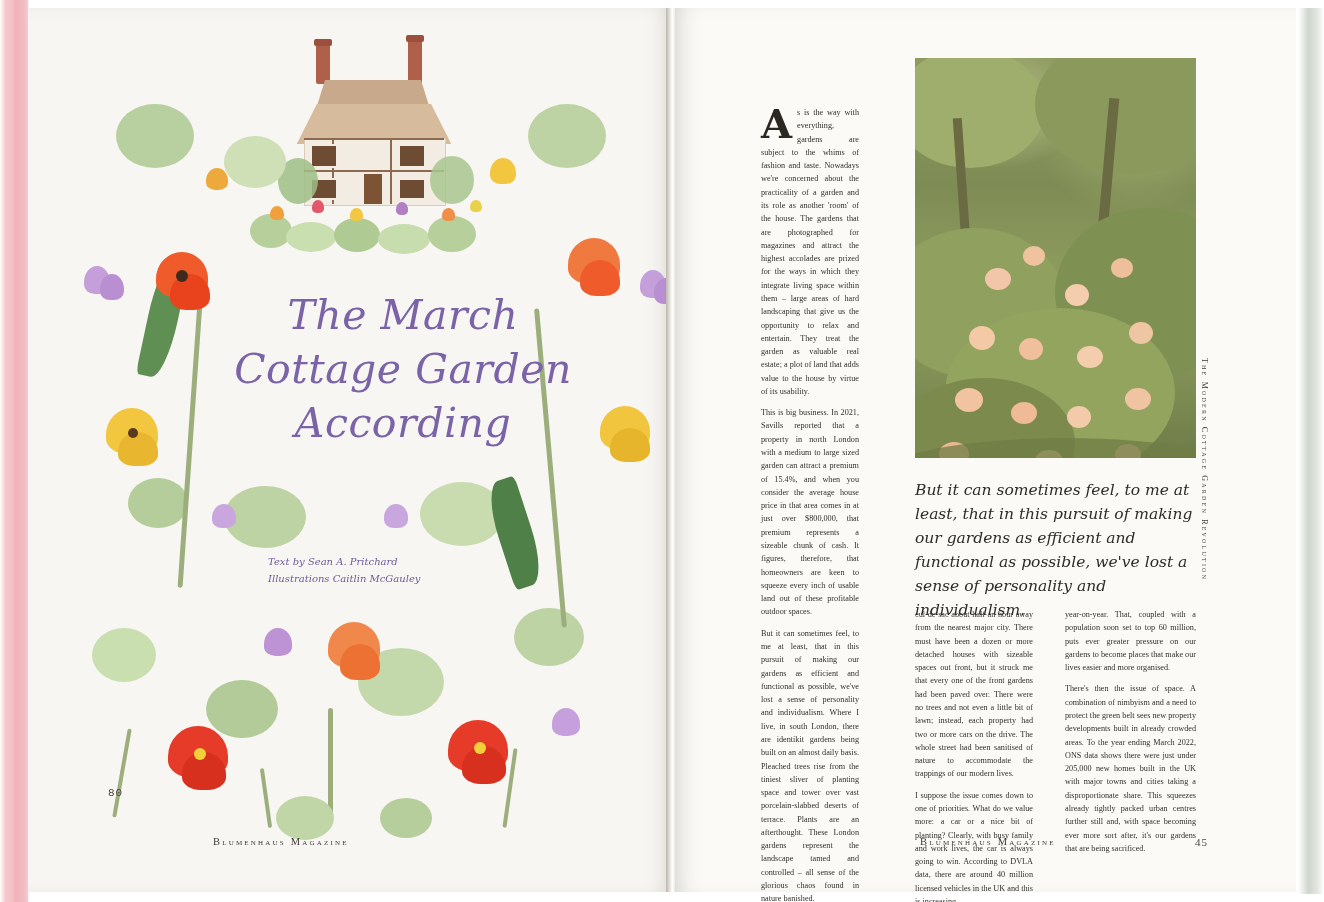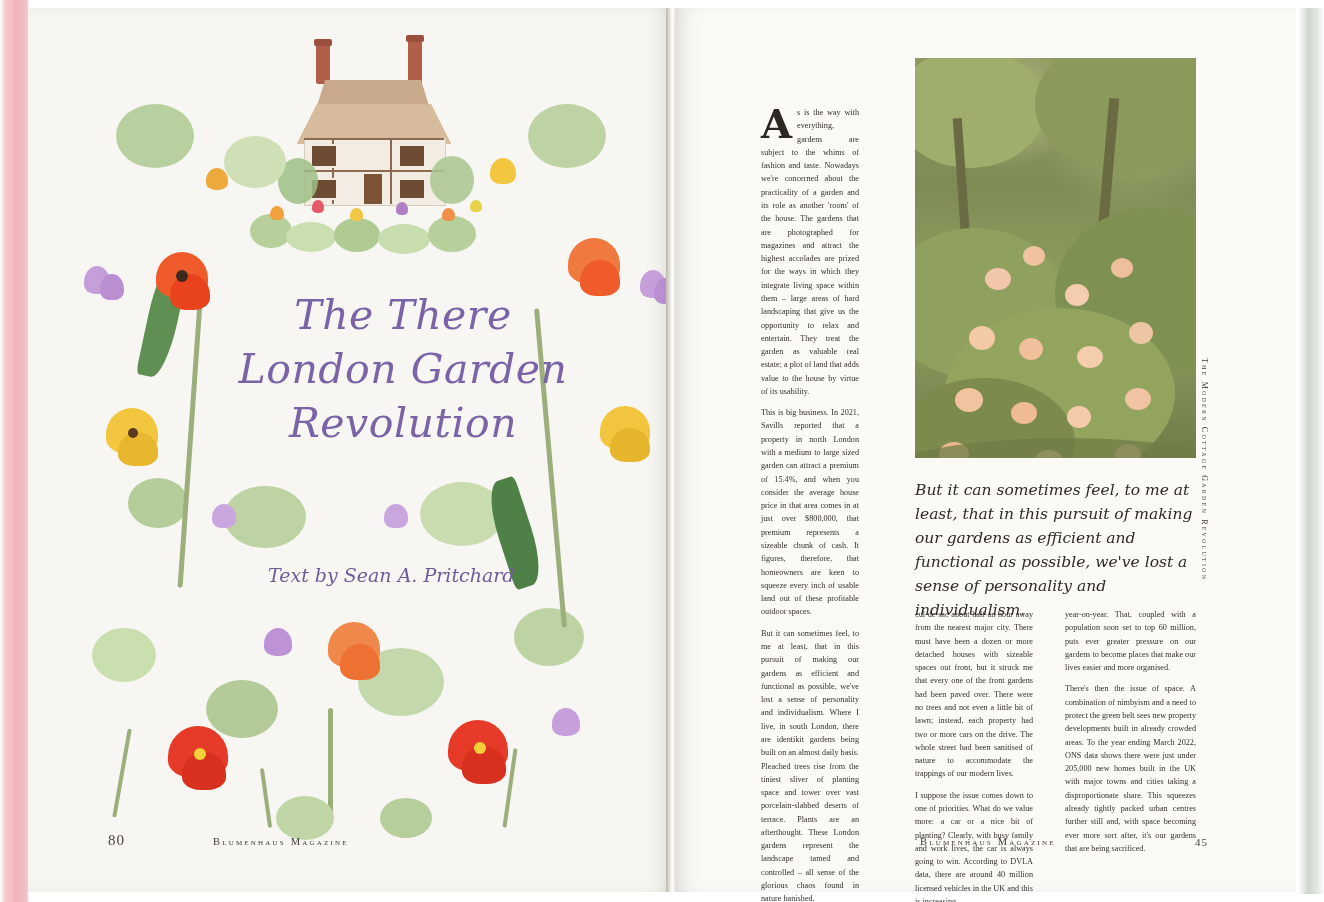--- a/index.html
+++ b/index.html
@@ -30,22 +30,22 @@
   .win{position:absolute;width:24px;height:20px;background:#6d4c33;border:2px solid #f2ece2;}
   .door{position:absolute;width:18px;height:30px;background:#7d5336;}
   .leaf{position:absolute;border-radius:50%;}
   .flower{position:absolute;}
   .pet{position:absolute;border-radius:60% 60% 50% 50%/70% 70% 40% 40%;}
   .stem{position:absolute;background:#9cae7c;border-radius:4px;}
   .bed{position:absolute;left:218px;top:188px;width:258px;height:62px;}
 
   .title-block{position:absolute;left:175px;top:280px;width:400px;text-align:center;color:#7b63a8;}
   .title-line{font-family:"DejaVu Serif",serif;font-style:italic;font-size:41px;line-height:1.32;letter-spacing:.5px;}
-  .credits{position:absolute;left:240px;top:545px;width:300px;color:#6f5a9a;font-family:"DejaVu Serif",serif;font-style:italic;font-size:19px;line-height:1.7;margin-top:6px;}
-  .folio-l{position:absolute;left:80px;top:824px;font-size:15px;letter-spacing:1px;color:#4a463f;}
+  .credits{position:absolute;left:240px;top:545px;width:300px;color:#6f5a9a;font-family:"DejaVu Serif",serif;font-style:italic;font-size:10px;line-height:1.7;}
+  .folio-l{position:absolute;left:80px;top:779px;font-size:11px;letter-spacing:1px;color:#4a463f;font-family:Liberation Mono, monospace;}
   .mag-l{position:absolute;left:185px;top:828px;font-size:10.5px;letter-spacing:2.2px;color:#3f3b35;font-variant:small-caps;}
 
   
   .photo{position:absolute;left:240px;top:50px;width:281px;height:400px;overflow:hidden;background:#7d8a55;}
   .photo .sky{position:absolute;inset:0;background:
      radial-gradient(120px 90px at 30% 12%,#b9c48e 0%,rgba(185,196,142,0) 70%),
      radial-gradient(140px 110px at 78% 20%,#9aa96c 0%,rgba(154,169,108,0) 70%),
      linear-gradient(180deg,#8e9a60 0%,#7e8b54 32%,#93a061 60%,#6f7c48 100%);}
   .photo .bush{position:absolute;border-radius:50%;filter:blur(.3px);}
   .photo .rose{position:absolute;border-radius:50%;}
@@ -189,27 +189,28 @@
       </div>
 
       <div class="stem" style="left:92px;top:720px;width:4px;height:90px;transform:rotate(10deg);"></div>
       <div class="stem" style="left:236px;top:760px;width:4px;height:60px;transform:rotate(-8deg);"></div>
       <div class="stem" style="left:480px;top:740px;width:4px;height:80px;transform:rotate(8deg);"></div>
       <div class="leaf" style="left:248px;top:788px;width:58px;height:44px;background:#c0d6a6;"></div>
       <div class="leaf" style="left:352px;top:790px;width:52px;height:40px;background:#b6cd9c;"></div>
     </div>
 
     <div class="title-block">
-      <div class="title-line">The There</div>
-      <div class="title-line">London Garden</div>
-      <div class="title-line">Revolution</div>
+      <div class="title-line">The March</div>
+      <div class="title-line">Cottage Garden</div>
+      <div class="title-line">According</div>
     </div>
 
     <div class="credits">
       <div>Text by Sean A. Pritchard</div>
+      <div>Illustrations Caitlin McGauley</div>
     </div>
 
     <div class="folio-l">80</div>
     <div class="mag-l">Blumenhaus Magazine</div>
   </div>
 
   <div class="gutter"></div>
 
   <div class="page page-right">
 

